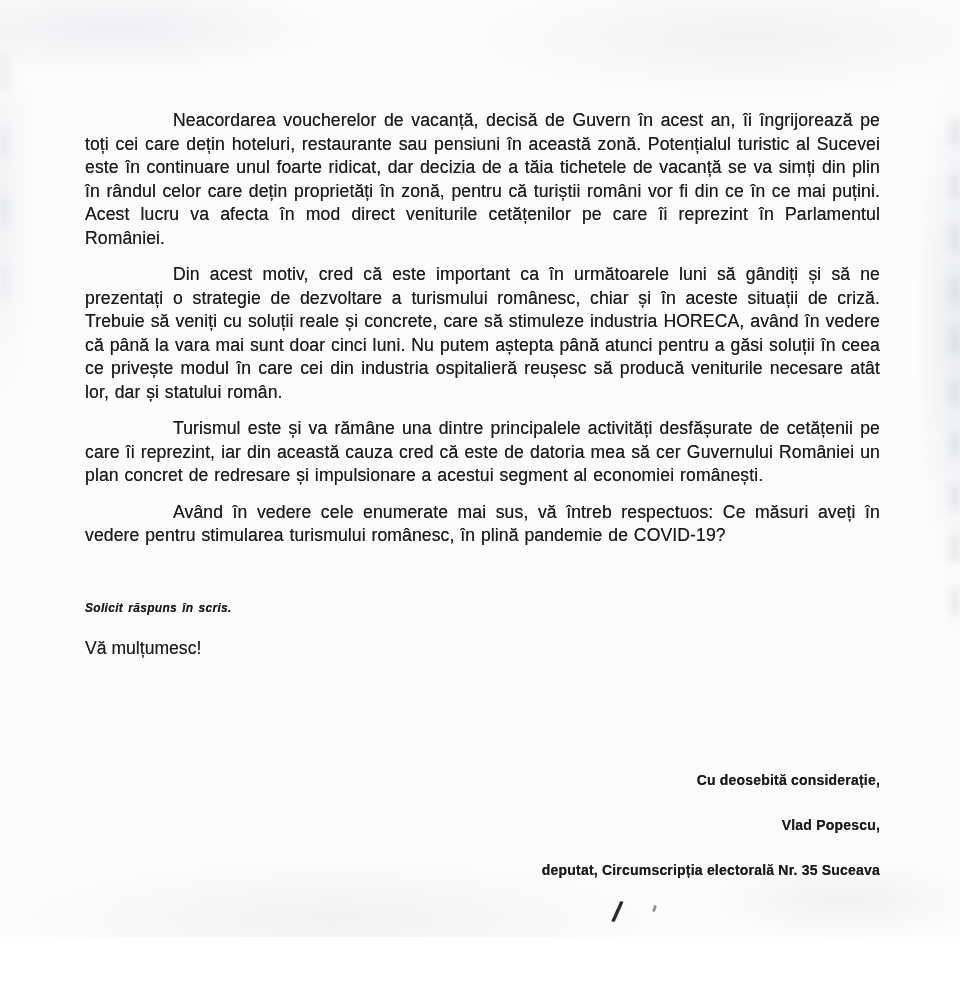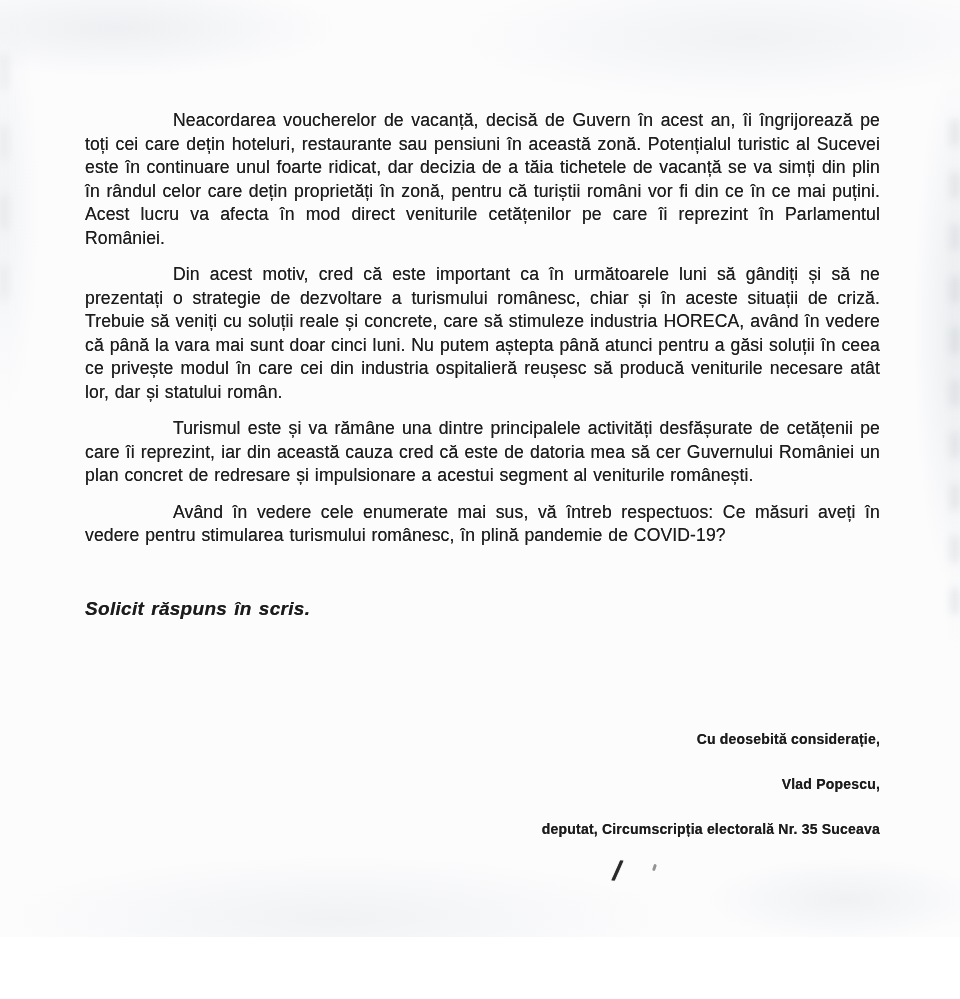--- a/index.html
+++ b/index.html
@@ -38,21 +38,21 @@
     letter-spacing: 0.1px;
     word-spacing: 0.8px;
     color: #1c1c1c;
     text-shadow: 0 0 0.6px rgba(25,25,25,0.75);
   }
   .para.last-body-para {
     margin-bottom: 49px;
   }
   .request-line {
     margin: 0 0 17px 0;
-    font-size: 19px;
+    font-size: 12px;
     line-height: 23.5px;
     font-weight: bold;
     font-style: italic;
     letter-spacing: 0.3px;
     word-spacing: 1.5px;
     text-shadow: 0 0 0.6px rgba(25,25,25,0.75);
   }
   .thanks-line {
     margin: 0;
     font-size: 17.6px;
@@ -135,26 +135,27 @@
 
   <div class="noise-band-left"></div>
   <div class="noise-band-right"></div>
 
   <div class="letter-body">
 
     <p class="para">Neacordarea voucherelor de vacanță, decisă de Guvern în acest an, îi îngrijorează pe toți cei care dețin hoteluri, restaurante sau pensiuni în această zonă. Potențialul turistic al Sucevei este în continuare unul foarte ridicat, dar decizia de a tăia tichetele de vacanță se va simți din plin în rândul celor care dețin proprietăți în zonă, pentru că turiștii români vor fi din ce în ce mai puțini. Acest lucru va afecta în mod direct veniturile cetățenilor pe care îi reprezint în Parlamentul României.</p>
 
     <p class="para">Din acest motiv, cred că este important ca în următoarele luni să gândiți și să ne prezentați o strategie de dezvoltare a turismului românesc, chiar și în aceste situații de criză. Trebuie să veniți cu soluții reale și concrete, care să stimuleze industria HORECA, având în vedere că până la vara mai sunt doar cinci luni. Nu putem aștepta până atunci pentru a găsi soluții în ceea ce privește modul în care cei din industria ospitalieră reușesc să producă veniturile necesare atât lor, dar și statului român.</p>
 
-    <p class="para">Turismul este și va rămâne una dintre principalele activități desfășurate de cetățenii pe care îi reprezint, iar din această cauza cred că este de datoria mea să cer Guvernului României un plan concret de redresare și impulsionare a acestui segment al veniturile românești.</p>
+    <p class="para">Turismul este și va rămâne una dintre principalele activități desfășurate de cetățenii pe care îi reprezint, iar din această cauza cred că este de datoria mea să cer Guvernului României un plan concret de redresare și impulsionare a acestui segment al economiei românești.</p>
 
     <p class="para last-body-para">Având în vedere cele enumerate mai sus, vă întreb respectuos: Ce măsuri aveți în vedere pentru stimularea turismului românesc, în plină pandemie de COVID-19?</p>
 
     <p class="request-line">Solicit răspuns în scris.</p>
 
+    <p class="thanks-line">Vă mulțumesc!</p>
 
     <div class="closing">
       <p class="closing-line">Cu deosebită considerație,</p>
       <p class="closing-line">Vlad Popescu,</p>
       <p class="closing-line title-line">deputat, Circumscripția electorală Nr. 35 Suceava</p>
 
       <div class="sig-row">
         <span class="sig-slash">/</span>
         <span class="sig-dot"></span>
       </div>

